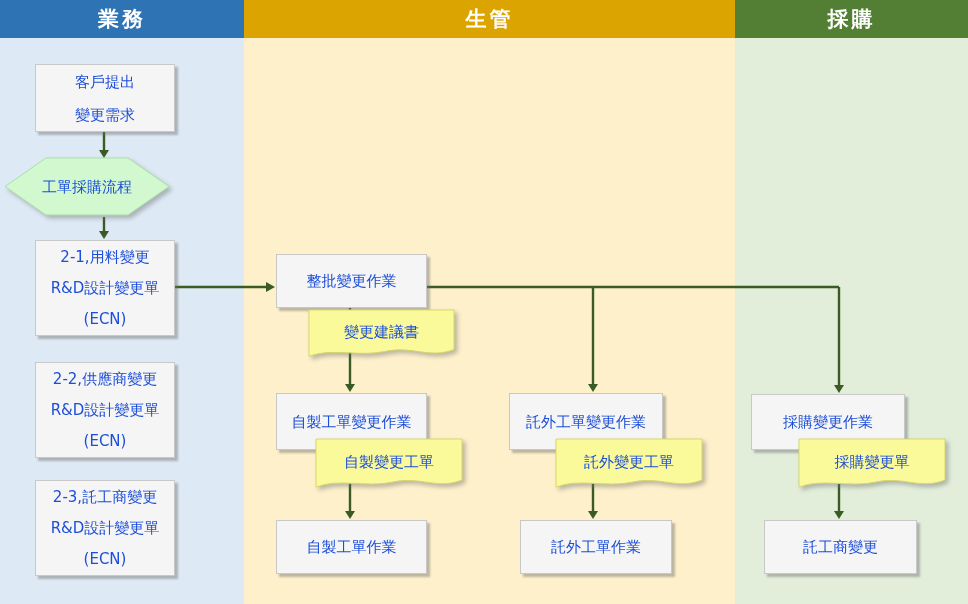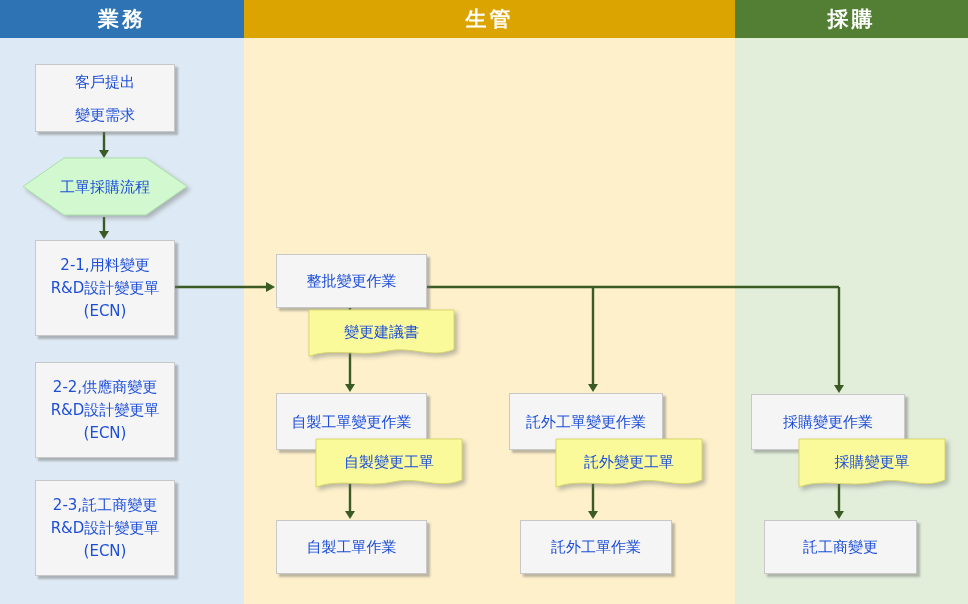--- a/index.html
+++ b/index.html
@@ -21,21 +21,21 @@
   .hdr-purchasing{left:735px;width:233px;background:#527F33;}
   
   .connectors{position:absolute;left:0;top:0;width:968px;height:604px;z-index:1;}
   .connectors path{stroke:#3A5B23;stroke-width:2.4;fill:none;}
   .connectors polygon{fill:#3A5B23;stroke:none;}
   
   .node{position:absolute;display:flex;flex-direction:column;align-items:center;justify-content:center;
     font-size:15px;color:#1d4ed8;text-align:center;z-index:2;line-height:1.2;}
   .pbox{background:#F5F5F5;border:1px solid #C8C8C8;box-shadow:3px 3px 2px rgba(110,110,110,0.45);}
   .gap2{row-gap:15px;}
-  .gap3{row-gap:5px;}
+  .gap3{row-gap:13px;}
   .shape{background:transparent;z-index:3;border:none;}
   .shape > svg{position:absolute;left:0;top:0;width:100%;height:100%;
     filter:drop-shadow(3px 3px 2px rgba(110,110,110,0.45));}
   .shape-label{position:relative;z-index:1;}
   .doc .shape-label{margin-bottom:7px;}
 </style>
 </head>
 <body>
 
 <div class="stage">
@@ -90,21 +90,21 @@
   </div>
   <div class="lane-header hdr-purchasing">
     <span>採購</span>
   </div>
 
   <div class="node pbox gap2" style="left:35px;top:64px;width:138px;height:66px">
     <span>客戶提出</span>
     <span>變更需求</span>
   </div>
 
-  <div class="node shape" style="left:22px;top:157px;width:166px;height:59px">
+  <div class="node shape" style="left:4px;top:157px;width:166px;height:59px">
     <svg viewBox="0 0 166 59" preserveAspectRatio="none">
       <path d="M1,29.5 L42,1 L124,1 L165,29.5 L124,58 L42,58 Z" fill="#D2F8CF" stroke="#A9DFA9" stroke-width="1"></path>
     </svg>
     <span class="shape-label">工單採購流程</span>
   </div>
 
   <div class="node pbox gap3" style="left:35px;top:240px;width:138px;height:94px">
     <span>2-1,用料變更</span>
     <span>R&amp;D設計變更單</span>
     <span>(ECN)</span>

